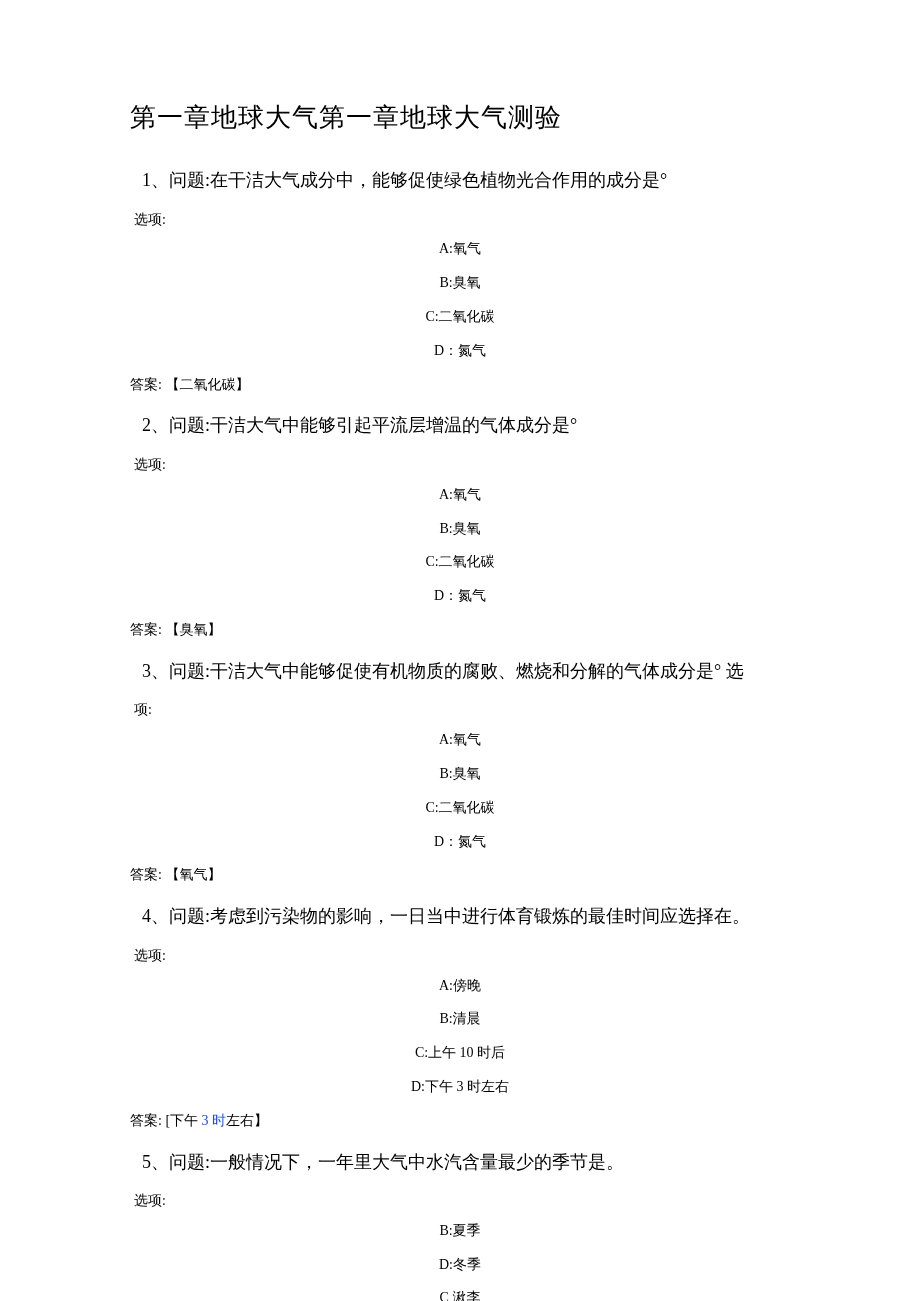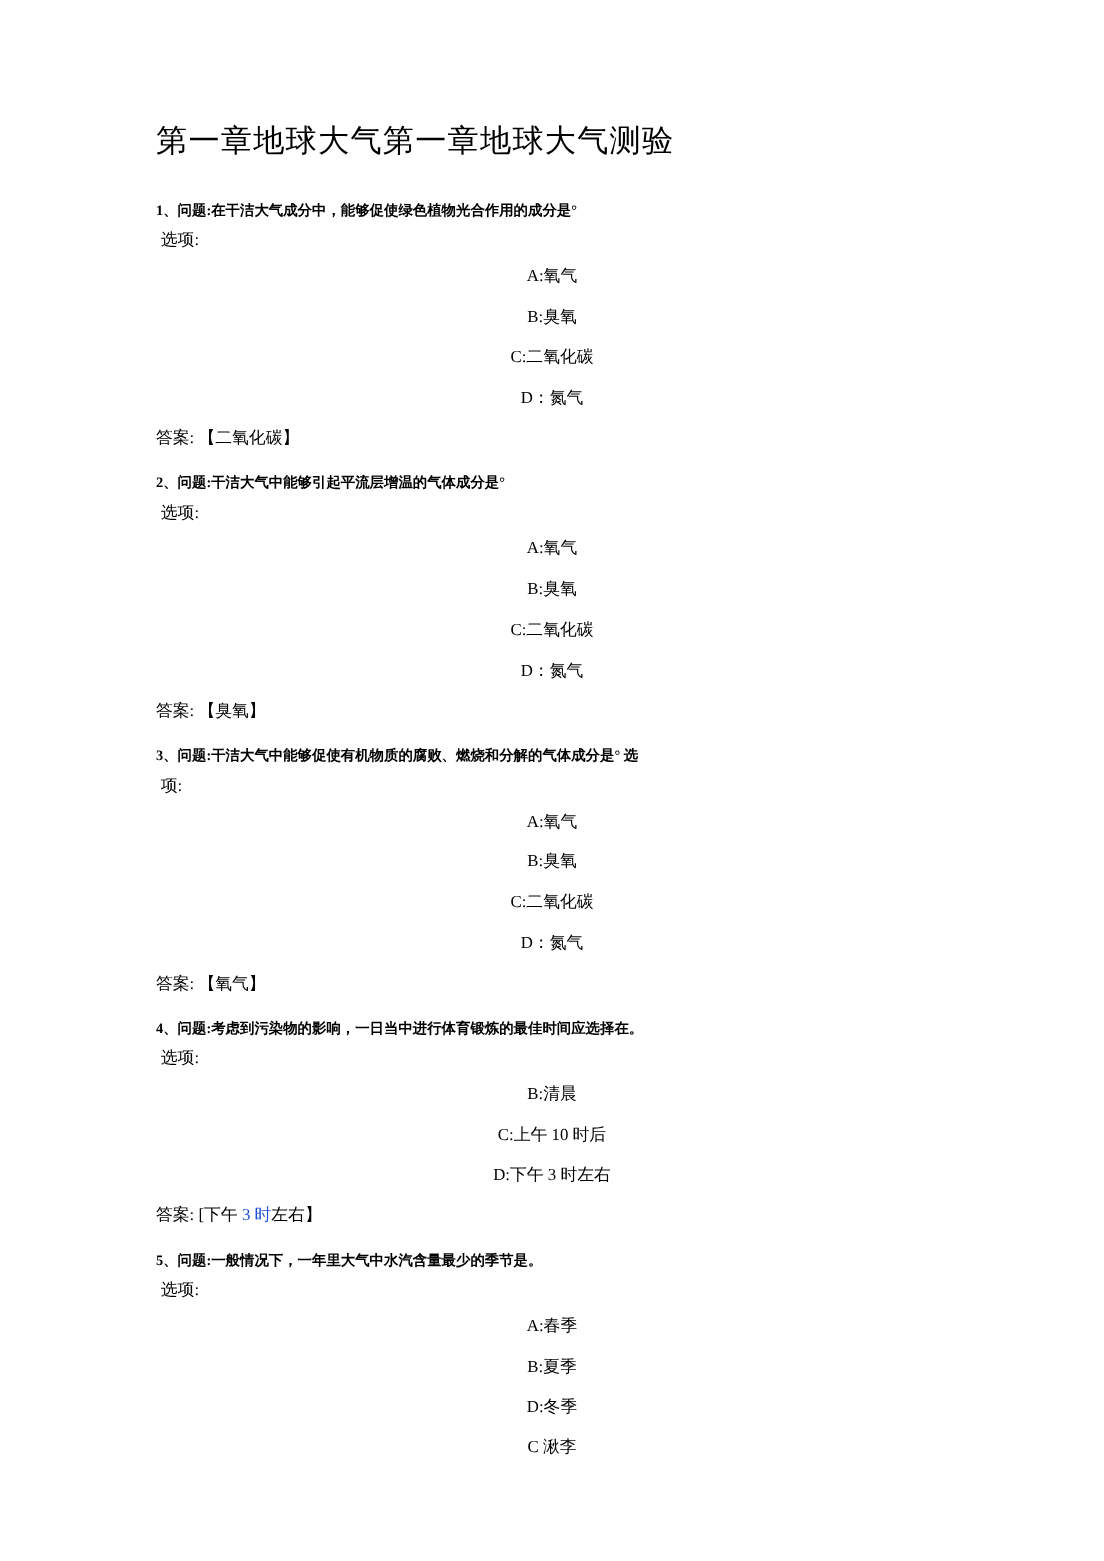--- a/index.html
+++ b/index.html
@@ -16,24 +16,23 @@
   .title {
     font-size: 26px;
     font-weight: normal;
     margin-bottom: 30px;
     letter-spacing: 1px;
   }
   .question-block {
     margin-bottom: 6px;
   }
   .question-text {
-    font-size: 12px;
+    font-size: 18px;
     line-height: 1.7;
-    margin: 0;
-    font-weight: bold;
+    margin: 12px;
   }
   .options-label {
     font-size: 14px;
     line-height: 1.7;
     margin: 4px;
   }
   .option {
     font-size: 14px;
     line-height: 1.7;
     margin: 6px 0 10px 0;
@@ -89,30 +88,30 @@
     <p class="option"><span>C:</span><span>二氧化碳</span></p>
     <p class="option"><span>D：</span><span>氮气</span></p>
     <p class="answer"><span>答案:</span> <span>【氧气】</span></p>
   </div>
 
   <div class="question-block">
     <p class="question-text">
       <span>4、</span><span>问题:</span><span>考虑到污染物的影响，一日当中进行体育锻炼的最佳时间应选择在。</span>
     </p>
     <p class="options-label">选项:</p>
+    <p class="option"><span>A:</span><span>傍晚</span></p>
     <p class="option"><span>B:</span><span>清晨</span></p>
     <p class="option"><span>C:</span><span>上午 10 时后</span></p>
     <p class="option"><span>D:</span><span>下午 3 时左右</span></p>
     <p class="answer"><span>答案:   [下午</span><span class="highlight"> 3 时</span><span>左右】</span></p>
   </div>
 
   <div class="question-block">
     <p class="question-text">
       <span>5、</span><span>问题:</span><span>一般情况下，一年里大气中水汽含量最少的季节是。</span>
     </p>
     <p class="options-label">选项:</p>
-    <p class="option"><span>A:</span><span>春季</span></p>
     <p class="option"><span>B:</span><span>夏季</span></p>
     <p class="option"><span>D:</span><span>冬季</span></p>
     <p class="option"><span>C </span><span>湫李</span></p>
   </div>
 
 </div>
 
 </body></html>

